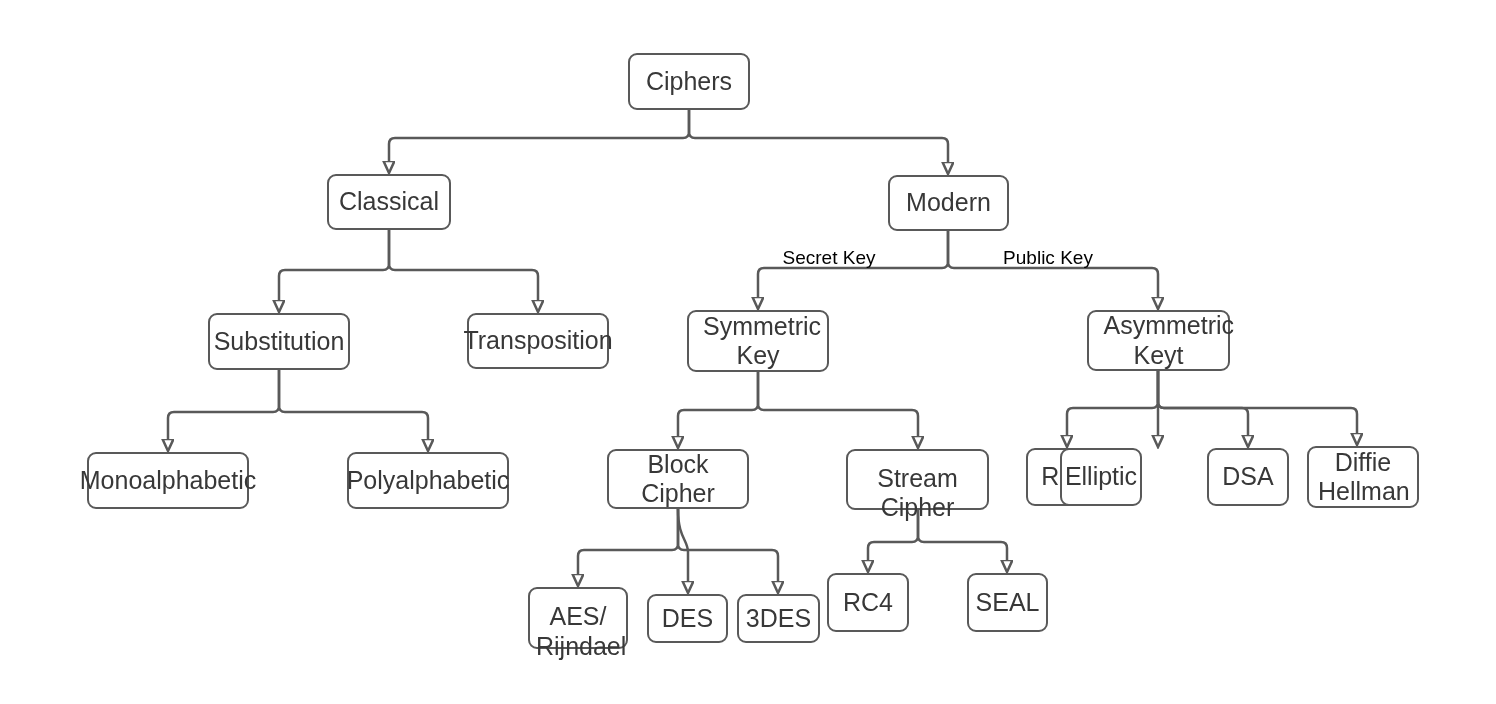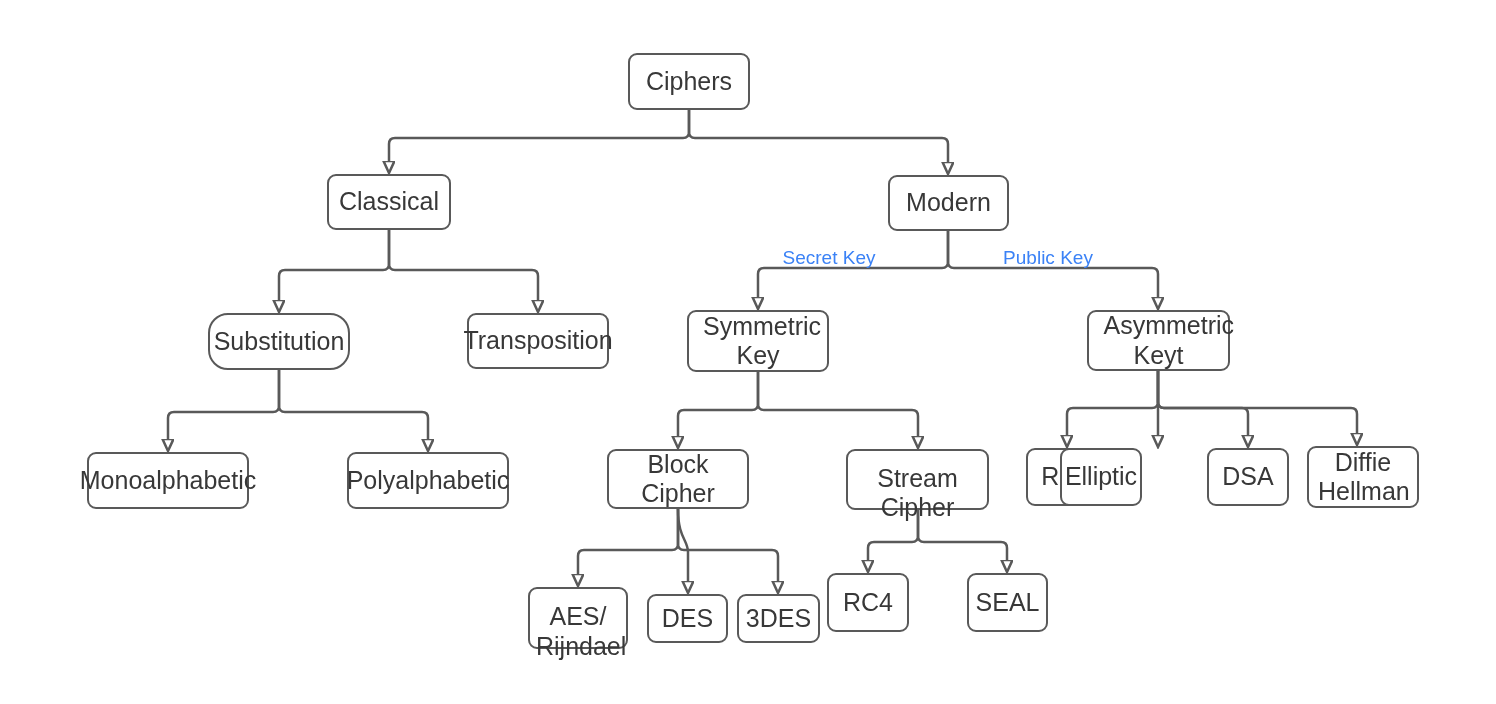--- a/index.html
+++ b/index.html
@@ -11,21 +11,21 @@
     position:absolute;box-sizing:border-box;
     background:#ffffff;border:2.5px solid #595959;border-radius:9px;
     display:flex;align-items:center;justify-content:center;
     color:#383838;font-size:25px;line-height:1.18;text-align:center;
   }
   .node span{display:inline-block;}
   .w110 span{max-width:110px;}
   .w84 span{max-width:84px;margin-top:27px;}
   .w90 span{max-width:90px;}
   .edge-label{
-    position:absolute;color:#3b82f6;font-size:19px;line-height:22px;
+    position:absolute;color:#000000;font-size:19px;line-height:22px;
     text-align:center;white-space:nowrap;
   }
   svg.wires{position:absolute;left:0;top:0;width:1496px;height:704px;}
   svg.wires path{fill:none;stroke:#595959;stroke-width:2.5;}
 </style>
 </head>
 <body>
 
 <div class="canvas">
 
@@ -72,21 +72,21 @@
     </div>
 
   <div class="node" style="left:327px;top:174px;width:124px;height:56px;">
       <span>Classical</span>
     </div>
 
   <div class="node" style="left:888px;top:175px;width:121px;height:56px;">
       <span>Modern</span>
     </div>
 
-  <div class="node" style="left:208px;top:313px;width:142px;height:57px;border-radius:20px;">
+  <div class="node" style="left:208px;top:313px;width:142px;height:57px;">
       <span>Substitution</span>
     </div>
 
   <div class="node" style="left:467px;top:313px;width:142px;height:56px;text-align:right;">
       <span>Transposition</span>
     </div>
 
   <div class="node w110" style="left:687px;top:310px;width:142px;height:62px;">
       <span>Symmetric Key</span>
     </div>

